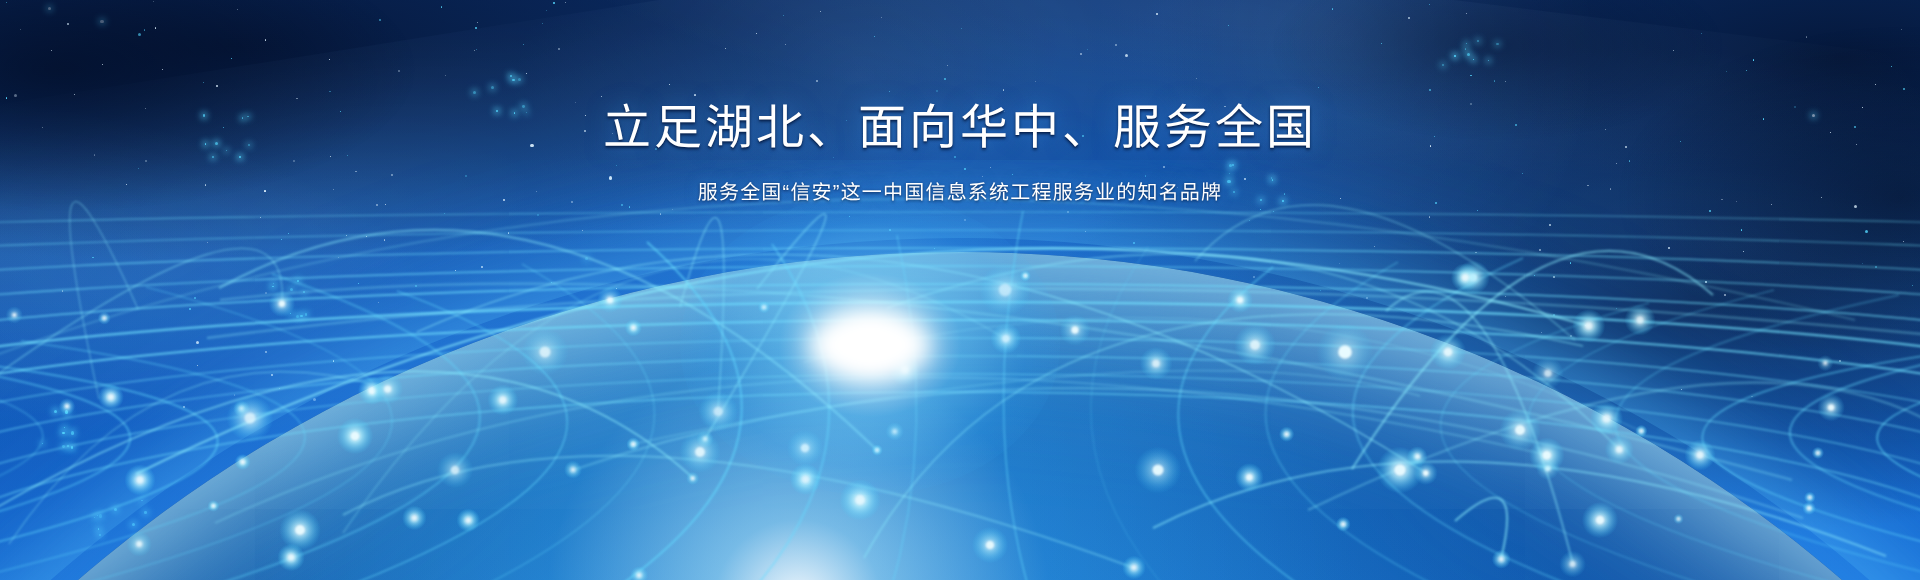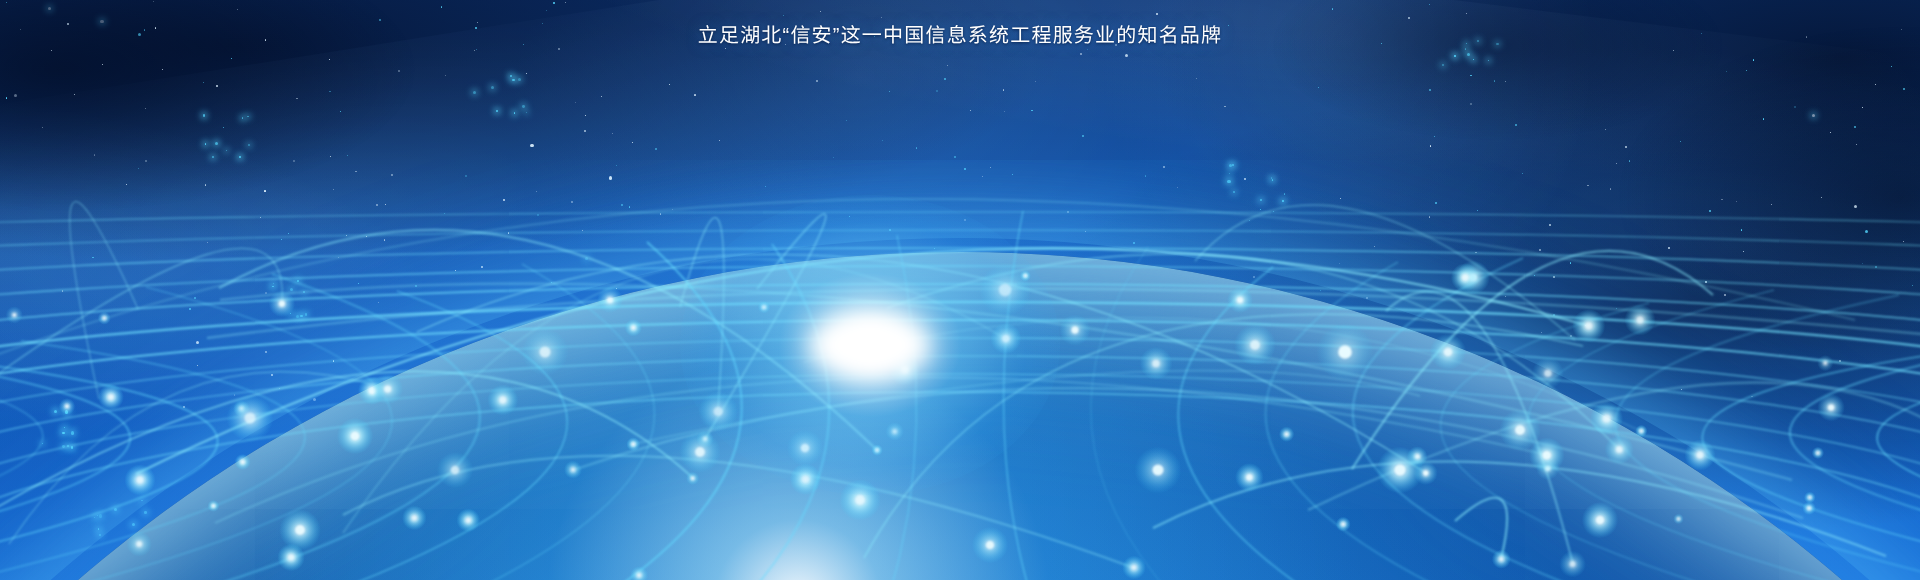--- a/index.html
+++ b/index.html
@@ -751,16 +751,17 @@
         <circle cx="1700.0" cy="455.0" r="15.6" fill="url(#nodeG)" opacity="0.75"></circle>
         <circle cx="1700.0" cy="455.0" r="3.7" fill="#e8fbff" opacity="0.79" filter="url(#soft2)"></circle>
         <circle cx="140.0" cy="480.0" r="15.6" fill="url(#nodeG)" opacity="0.82"></circle>
         <circle cx="140.0" cy="480.0" r="3.7" fill="#e8fbff" opacity="0.74" filter="url(#soft2)"></circle>
       </svg>
   </div>
 
   <div class="hotspot"></div>
 
   <div class="copy">
-    <p class="subline">立足湖北“信安”这一中国信息系统工程服务业的知名品牌</p>
+    <h1 class="headline">立足湖北、面向华中、服务全国</h1>
+    <p class="subline">服务全国“信安”这一中国信息系统工程服务业的知名品牌</p>
   </div>
 
 </div>
 
 </body></html>

